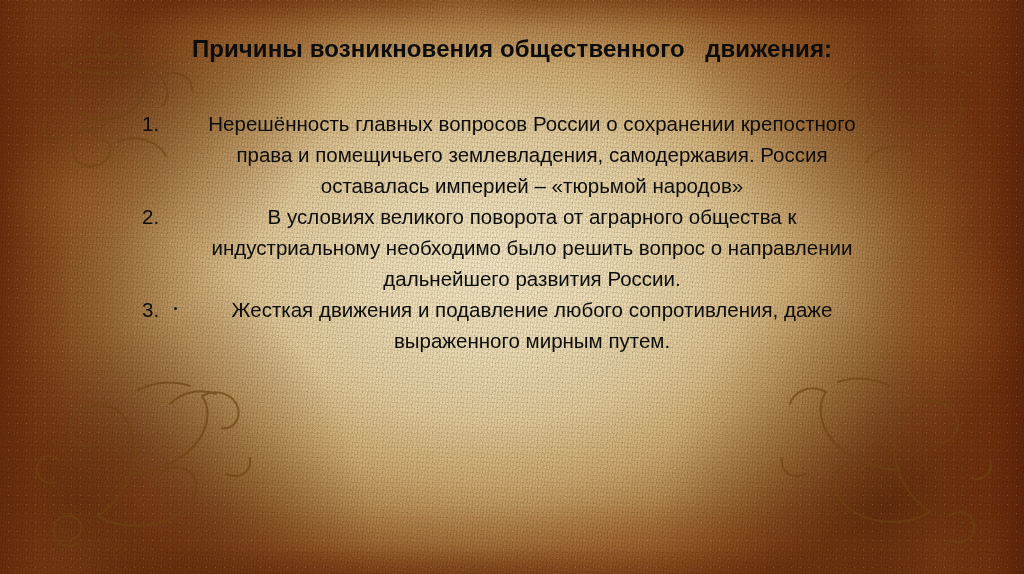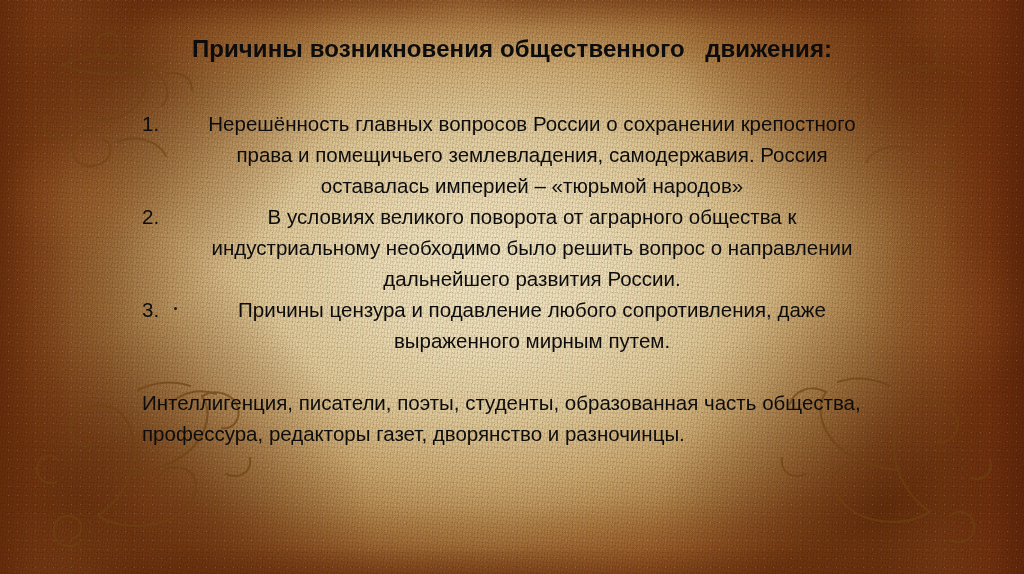--- a/index.html
+++ b/index.html
@@ -284,22 +284,21 @@
         </li>
 
         <li class="num-item">
           <span class="num-marker">2.</span>
           <span class="num-text">В условиях великого поворота от аграрного общества к индустриальному необходимо было решить вопрос о направлении дальнейшего развития России.</span>
         </li>
 
         <li class="num-item">
           <span class="num-marker">3.</span>
           <span class="stray-dot"></span>
-          <span class="num-text">Причины цензура и подавление любого сопротивления, даже выраженного мирным путем.</span>
+          <span class="num-text">Жесткая движения и подавление любого сопротивления, даже выраженного мирным путем.</span>
         </li>
 
       </ol>
 
-      <p class="tail-para">Интеллигенция, писатели, поэты, студенты, образованная часть общества, профессура, редакторы газет, дворянство и разночинцы.</p>
 
     </div>
   </div>
 </div>
 
 </body></html>

